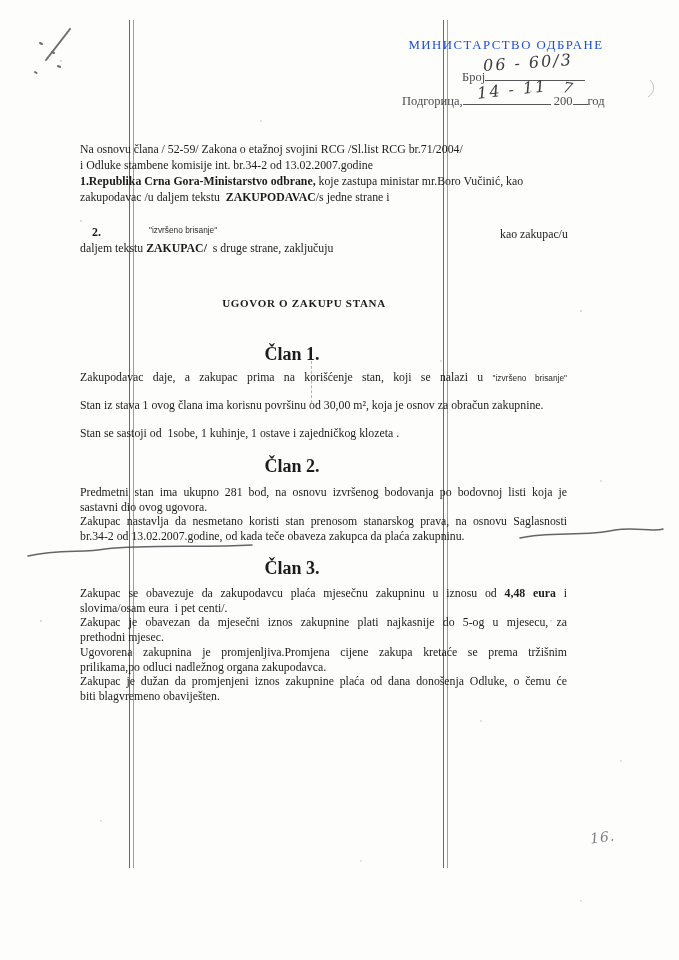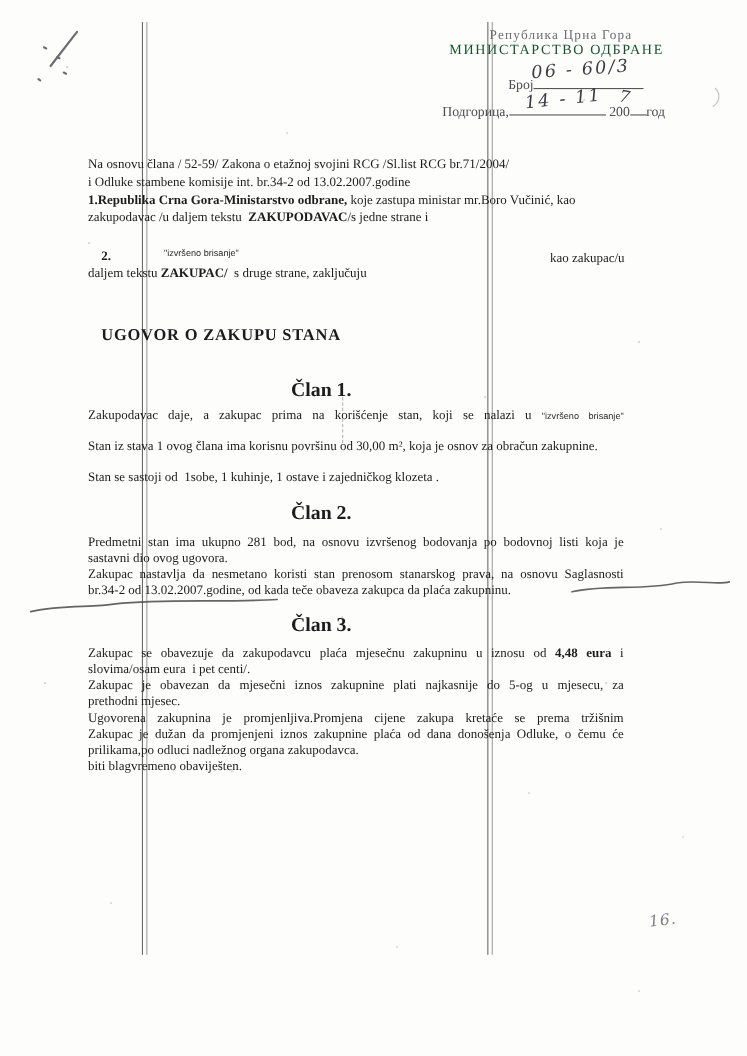--- a/index.html
+++ b/index.html
@@ -21,42 +21,42 @@
     box-shadow: 20px 160px rgba(0,0,0,.15), 470px 30px rgba(0,0,0,.14), 520px 250px rgba(0,0,0,.16),
       120px 340px rgba(0,0,0,.13), 380px 300px rgba(0,0,0,.15), 540px 420px rgba(0,0,0,.13),
       -20px 560px rgba(0,0,0,.16), 250px 500px rgba(0,0,0,.13), 490px 560px rgba(0,0,0,.15),
       150px 640px rgba(0,0,0,.14), 420px 660px rgba(0,0,0,.13), 560px 700px rgba(0,0,0,.12),
       40px 760px rgba(0,0,0,.13), 300px 800px rgba(0,0,0,.12), 520px 840px rgba(0,0,0,.13),
       200px 60px rgba(0,0,0,.14), 330px 120px rgba(0,0,0,.12), 90px 460px rgba(0,0,0,.14);}
   
   .stamp-country{position:absolute;left:410px;top:24px;width:200px;text-align:center;
     font-size:12px;letter-spacing:1.1px;color:#6d6d72;}
   .stamp-ministry{position:absolute;left:396px;top:38px;width:220px;text-align:center;
-    font-size:12.8px;letter-spacing:1.5px;color:#14532d;}
+    font-size:12.8px;letter-spacing:1.5px;color:#1d4ed8;}
   .stamp-row{position:absolute;color:#4c4c52;font-size:12.5px;}
   .row-broj{left:462px;top:69px;text-align:right;}
   .row-city{left:402px;top:93px;text-align:center;}
   .blank{display:inline-block;border-bottom:1px solid #55555a;height:11px;vertical-align:baseline;}
   .blank-broj{width:100px;}
   .blank-date{width:88px;}
   .blank-year{width:15px;}
   .hand{position:absolute;font-family:"DejaVu Serif", serif;font-style:italic;color:#3c3c42;}
   .hand-number{left:483px;top:53px;font-size:16px;transform:rotate(-4deg);letter-spacing:2px;}
   .hand-date{left:477px;top:80px;font-size:16px;transform:rotate(-6deg);letter-spacing:2px;}
   .hand-year{left:563px;top:79px;font-size:15px;transform:rotate(10deg);}
   .hand-page{left:590px;top:829px;font-size:14px;color:#7e7e85;transform:rotate(-7deg);letter-spacing:1px;}
   
   .tx{position:absolute;left:80px;width:487px;font-size:11.8px;line-height:16px;}
   .tline{line-height:14.7px;}
   .jl{text-align:justify;text-align-last:justify;}
   .pre{white-space:pre-wrap;}
   b{font-weight:bold;}
   .note{font-family:"Liberation Sans", sans-serif;font-size:8.3px;color:#2a2a2e;white-space:nowrap;}
-  .title{position:absolute;left:92px;top:297px;width:424px;text-align:left;
-    font-weight:bold;font-size:15px;letter-spacing:.7px;}
+  .title{position:absolute;left:92px;top:297px;width:424px;text-align:center;
+    font-weight:bold;font-size:11px;letter-spacing:.7px;}
   .clan{position:absolute;left:92px;width:400px;text-align:center;font-weight:bold;font-size:18px;}
   .h1{top:344px;} .h2{top:456px;} .h3{top:558px;}
   .a1p1{top:369px;} .a1p2{top:397px;width:520px;} .a1p3{top:425px;}
   .a2{top:485px;} .a3{top:586px;}
   .p2row{position:absolute;left:92px;top:225px;width:487px;height:16px;font-size:11.8px;}
   .p2num{font-weight:bold;}
   .p2note{position:absolute;left:57px;top:0px;}
   .p2role{position:absolute;left:408px;top:2px;}
   .p2line2{top:240px;}
 </style>
@@ -78,21 +78,20 @@
     <g stroke="#4a4a4f" stroke-width="2" fill="none" stroke-linecap="round" opacity="0.8">
       <path d="M46,60 L 70,29"></path>
       <path d="M52,52 l 2,1"></path>
       <path d="M40,43 l 2,1"></path>
       <path d="M58,66 l 2,1"></path>
       <path d="M35,72 l 1.5,1"></path>
     </g>
     <path d="M650,80 C 656,86 654,93 648,97" stroke="#8a8a8e" stroke-width="1" fill="none" opacity="0.5"></path>
   </svg>
 
-  <div class="stamp-country">Република Црна Гора</div>
   <div class="stamp-ministry">МИНИСТАРСТВО ОДБРАНЕ</div>
 
   <div class="stamp-row row-broj">
     <span>Број</span><span class="blank blank-broj"></span>
   </div>
   <div class="hand hand-number">06 - 60/3</div>
 
   <div class="stamp-row row-city">
     <span>Подгорица,</span><span class="blank blank-date"></span>
     <span>200</span><span class="blank blank-year"></span><span>год</span>
@@ -129,20 +128,20 @@
     <div class="tline">br.34-2 od 13.02.2007.godine, od kada teče obaveza zakupca da plaća zakupninu.</div>
   </div>
 
   <div class="clan h3">Član 3.</div>
   <div class="tx a3">
     <div class="tline jl"><span>Zakupac se obavezuje da zakupodavcu plaća mjesečnu zakupninu u iznosu od </span><b>4,48 eura</b><span> i</span></div>
     <div class="tline pre">slovima/osam eura  i pet centi/.</div>
     <div class="tline jl">Zakupac je obavezan da mjesečni iznos zakupnine plati najkasnije do 5-og u mjesecu, za</div>
     <div class="tline">prethodni mjesec.</div>
     <div class="tline jl">Ugovorena zakupnina je promjenljiva.Promjena cijene zakupa kretaće se prema tržišnim</div>
+    <div class="tline">prilikama,po odluci nadležnog organa zakupodavca.</div>
     <div class="tline jl">Zakupac je dužan da promjenjeni iznos zakupnine plaća od dana donošenja Odluke, o čemu će</div>
-    <div class="tline">prilikama,po odluci nadležnog organa zakupodavca.</div>
     <div class="tline">biti blagvremeno obaviješten.</div>
   </div>
 
   <div class="hand hand-page">16.</div>
 
 </div>
 
 </body></html>

